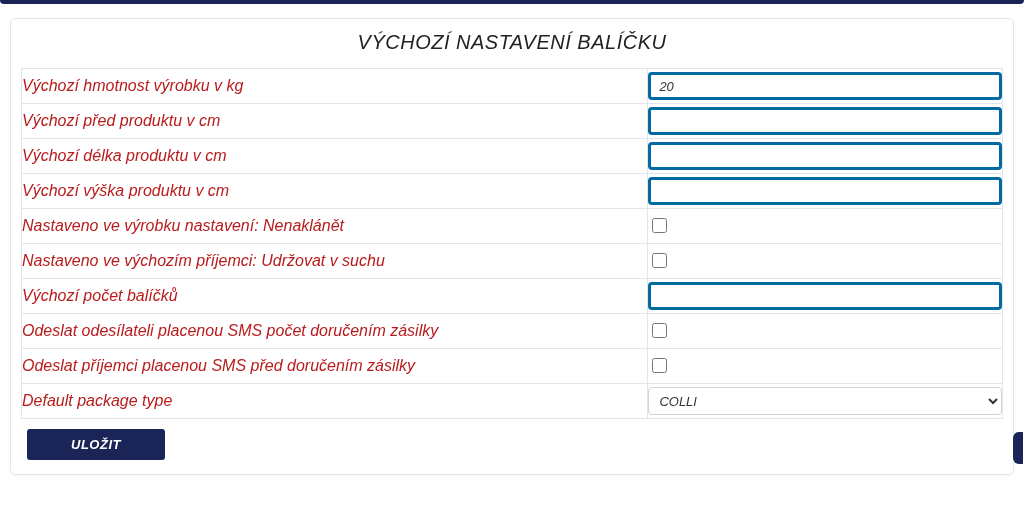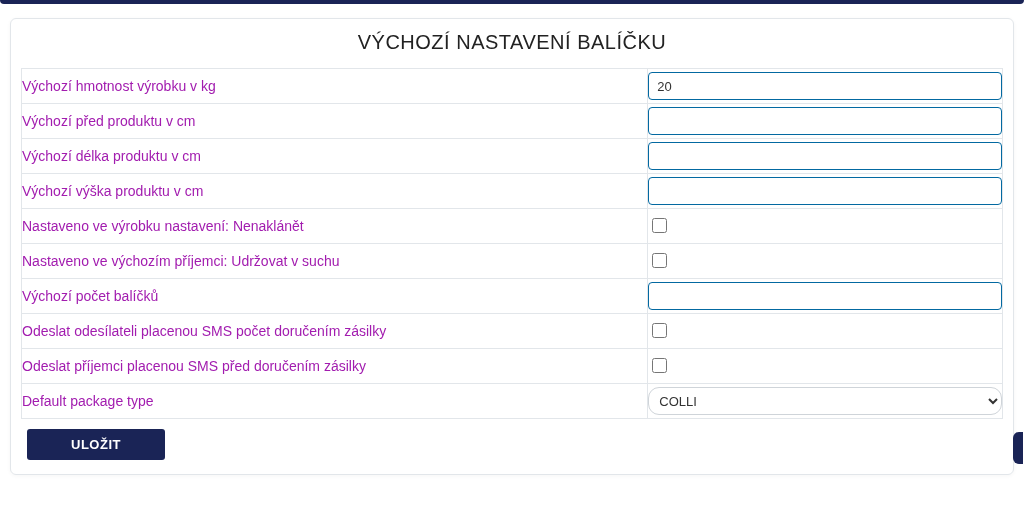--- a/index.html
+++ b/index.html
@@ -1,15 +1,15 @@
 <!DOCTYPE html>
 <html><head>
   <meta charset="utf-8">
   <style>
-    * { box-sizing: border-box; }
+    * { box-sizing: border-box; font-style: italic; }
     body {
       margin: 0;
       font-family: -apple-system, BlinkMacSystemFont, "Segoe UI", Arial, sans-serif;
       background: #fff;
       width: 1024px;
     }
     .topbar {
       height: 4px;
       background: #1a2456;
       border-bottom-left-radius: 4px;
@@ -37,49 +37,49 @@
       border: 1px solid #e2e6ea;
     }
     .table td {
       border: 1px solid #e2e6ea;
       padding: 0;
       height: 35px;
       vertical-align: middle;
     }
     .label-cell {
       width: 627px;
-      color: #a21caf;
-      font-size: 14px;
+      color: #b91c1c;
+      font-size: 16px;
       padding: 0 10px;
     }
     .field-cell {
       width: 355px;
       padding: 3px 6px;
     }
     .field-cell input[type="text"] {
       width: 100%;
       height: 28px;
-      border: 1px solid #0369a1;
+      border: 3px solid #0369a1;
       border-radius: 4px;
       padding: 2px 8px;
       font-size: 13px;
       color: #333;
       outline: none;
     }
     .field-cell input[type="checkbox"] {
       width: 15px;
       height: 15px;
       margin-left: 4px;
       accent-color: #1a5cff;
     }
     .field-cell select {
       width: 100%;
       height: 28px;
       border: 1px solid #cfd4d9;
-      border-radius: 11px;
+      border-radius: 4px;
       padding: 2px 6px;
       font-size: 13px;
       color: #333;
       background: #fff;
       outline: none;
     }
     .save-btn {
       margin: 10px 0 0 6px;
       background: #1a2456;
       color: #fff;

